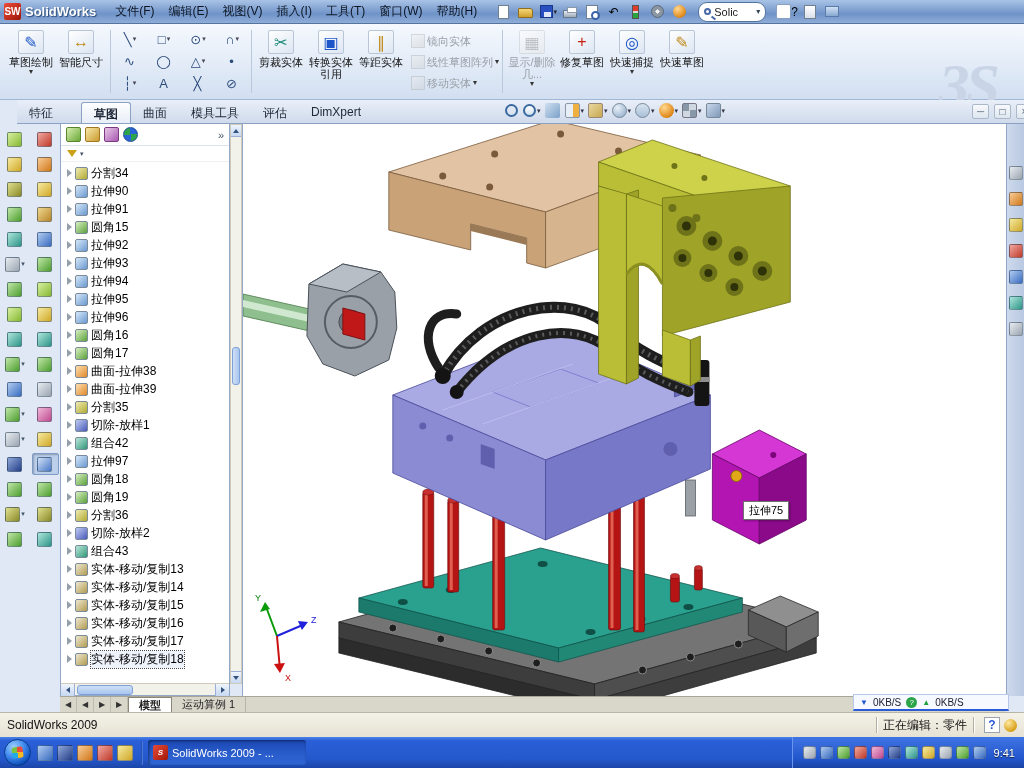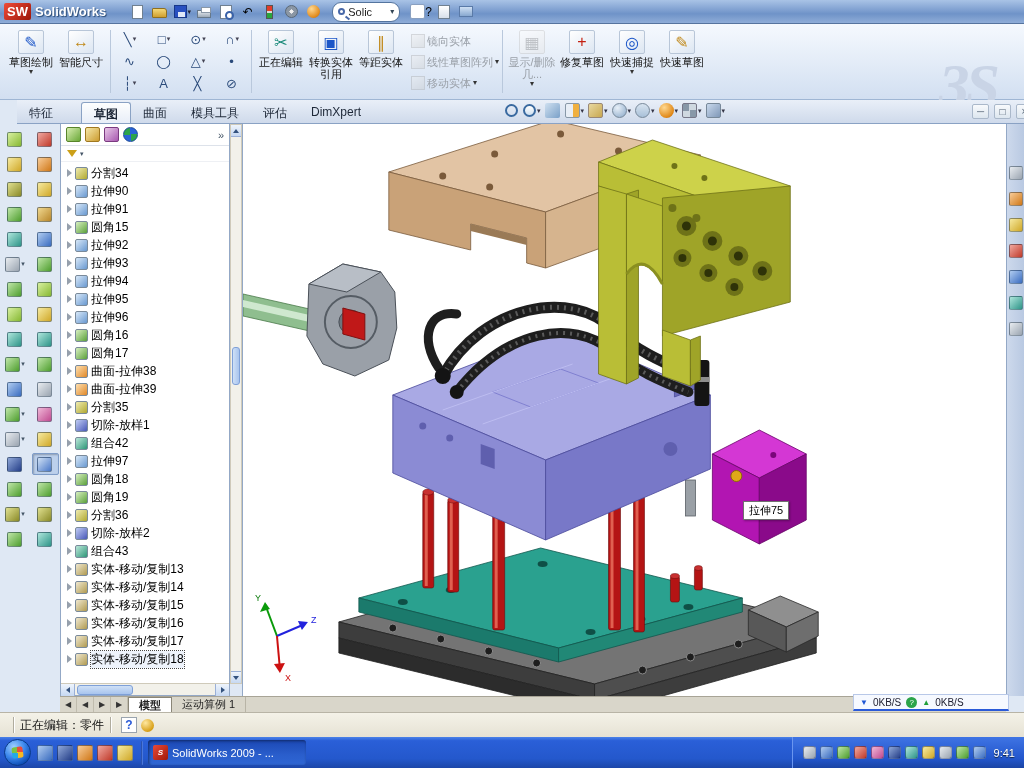--- a/index.html
+++ b/index.html
@@ -2,21 +2,21 @@
 <html><head>
 <meta charset="utf-8">
 <style>
 *{margin:0;padding:0;box-sizing:border-box;}
 html,body{width:1024px;height:768px;overflow:hidden;}
 body{position:relative;font-family:"Liberation Sans","DejaVu Sans",sans-serif;font-size:12px;background:#dfe8f4;}
 
 
 #topbar{position:absolute;left:0;top:0;width:1024px;height:24px;display:flex;align-items:center;
 background:linear-gradient(180deg,#a9c3e6,#7e9fd0 45%,#6f93c8 60%,#8fadd8);border-bottom:1px solid #56749e;}
-.sw-logo{width:27px;height:17px;margin:0 4px;background:linear-gradient(135deg,#ef4b38,#9c1608);color:#fff;font-weight:bold;font-size:13px;display:flex;align-items:center;justify-content:center;border-radius:2px;flex:none;}
+.sw-logo{width:17px;height:17px;margin:0 4px;background:linear-gradient(135deg,#ef4b38,#9c1608);color:#fff;font-weight:bold;font-size:10px;display:flex;align-items:center;justify-content:center;border-radius:2px;flex:none;}
 .app-title{color:#fff;font-weight:bold;font-size:13px;text-shadow:1px 1px 1px #2a4a74;margin-right:12px;}
 .menubar{display:flex;}
 .menu-item{padding:3px 7px;color:#0c1624;cursor:default;white-space:nowrap;}
 .std-toolbar{display:flex;align-items:center;margin-left:10px;gap:2px;}
 .tb-btn{min-width:20px;height:20px;display:flex;align-items:center;justify-content:center;border-radius:2px;}
 .tbi{display:block;}
 .i-new{width:11px;height:14px;background:#fff;border:1px solid #708090;}
 .i-open{width:15px;height:10px;background:linear-gradient(#f4d878,#cf9f2e);border:1px solid #8f6f1f;margin-top:3px;border-radius:1px 3px 1px 1px;}
 .i-save{width:13px;height:13px;background:#2850c0;border:1px solid #183888;position:relative;}
 .i-save::after{content:"";position:absolute;left:3px;bottom:0;width:7px;height:5px;background:#dfe8f8;}
@@ -182,20 +182,30 @@
 .tray-clock{color:#fff;font-size:11px;margin-left:4px;text-shadow:0 1px 1px #123;}
 </style>
 </head>
 <body>
 
 <div id="topbar">
   <div class="sw-logo">
       <span>SW</span>
     </div>
   <div class="app-title">SolidWorks</div>
+  <div class="menubar">
+
+  <span class="menu-item">文件(F)</span>
+      <span class="menu-item">编辑(E)</span>
+      <span class="menu-item">视图(V)</span>
+      <span class="menu-item">插入(I)</span>
+      <span class="menu-item">工具(T)</span>
+      <span class="menu-item">窗口(W)</span>
+      <span class="menu-item">帮助(H)</span>
+    </div>
   <div class="std-toolbar">
 
   <span class="tb-btn">
         <i class="tbi i-new"></i>
         <span class="tbg"></span>
         <span class="tb-arrow"></span>
       </span>
       <span class="tb-btn">
         <i class="tbi i-open"></i>
         <span class="tbg"></span>
@@ -323,21 +333,21 @@
       <span class="sg-btn">
         <span>⊘</span>
         <span class="sg-arrow"></span>
       </span>
     </div>
   <div class="rsep"></div>
   <div class="rgroup">
 
   <span class="rbtn-lg">
         <span class="rico ric-teal">✂</span>
-        <span class="rlabel">正在编辑</span>
+        <span class="rlabel">剪裁实体</span>
         <span class="rarrow"></span>
       </span>
       <span class="rbtn-lg">
         <span class="rico ric-blue">▣</span>
         <span class="rlabel">转换实体引用</span>
         <span class="rarrow"></span>
       </span>
       <span class="rbtn-lg">
         <span class="rico ric-gold">∥</span>
         <span class="rlabel">等距实体</span>
@@ -1041,20 +1051,21 @@
 
 <div id="netmon">
   <span class="nm-down">▼</span>
   <span>0KB/S</span>
   <span class="nm-q">?</span>
   <span class="nm-up">▲</span>
   <span>0KB/S</span>
 </div>
 
 <div id="statusbar">
+  <span class="sb-left">SolidWorks 2009</span>
   <span class="sb-sep"></span>
   <span>正在编辑：零件</span>
   <span class="sb-sep"></span>
   <span class="sb-help">?</span>
   <span class="sb-gold"></span>
 </div>
 
 <div id="taskbar">
   <div id="startorb">
       <span class="orb-flag"></span>

